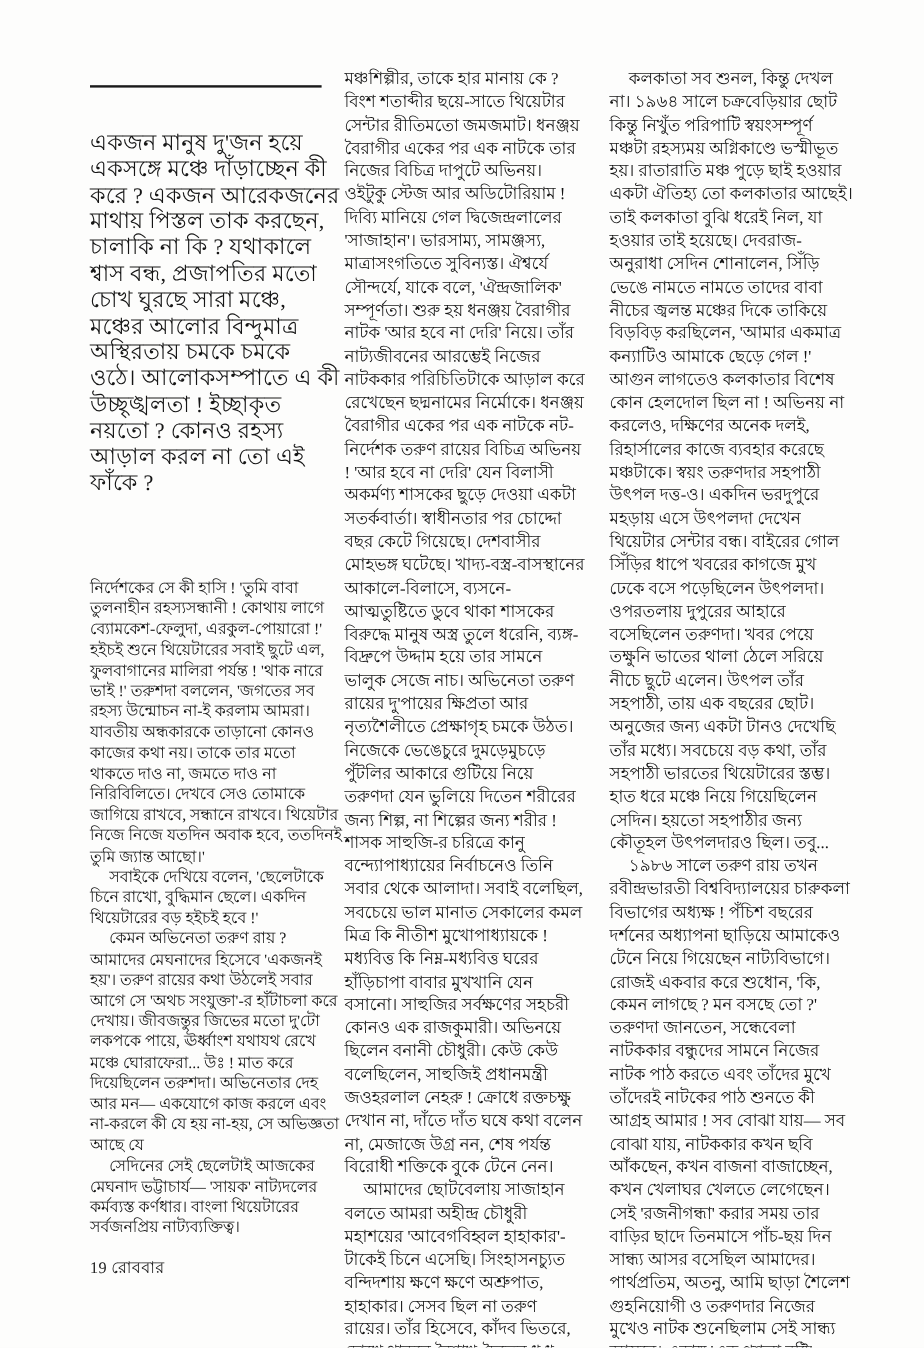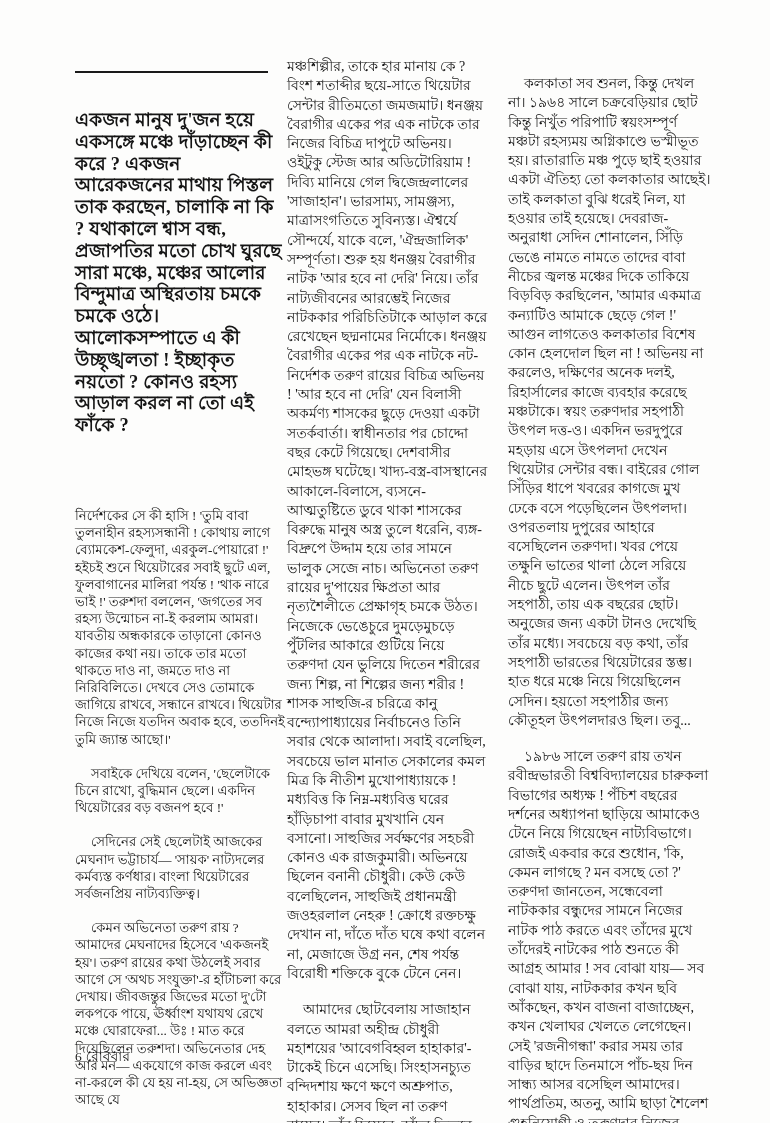--- a/index.html
+++ b/index.html
@@ -20,77 +20,77 @@
     left: 75px; top: 71px;
     width: 193px; height: 2px;
     background: #1a1a1a;
   }
   .standfirst {
     position: absolute;
     left: 75px; top: 110px;
     width: 208px;
     font-size: 18.5px;
     line-height: 21.8px;
-    font-weight: bold;
+    font-weight: normal;
     text-align: left;
     letter-spacing: 0.2px;
   }
   .col {
     position: absolute;
     text-align: left;
   }
   .col-left-body {
-    left: 75px; top: 507px;
+    left: 75px; top: 481px;
     width: 210px;
     font-size: 13.2px;
     line-height: 17.2px;
   }
   .col-middle {
     left: 287px; top: 57px;
     width: 202px;
     font-size: 14px;
     line-height: 19.3px;
   }
   .col-right {
     left: 508px; top: 57px;
     width: 203px;
     font-size: 14px;
     line-height: 19.3px;
   }
   .para { margin: 0; }
-  .para.indent { text-indent: 16px; margin-top: 17px; }
+  .para.indent { text-indent: 16px; }
   .folio {
     position: absolute;
     left: 75px; top: 1046px;
     font-size: 13.5px;
     letter-spacing: 0.3px;
     color: #1b1b1b;
   }
 </style>
 </head>
 <body>
 
 <div class="page">
 
   <div class="rule"></div>
 
   <div class="standfirst">একজন মানুষ দু'জন হয়ে একসঙ্গে মঞ্চে দাঁড়াচ্ছেন কী করে ? একজন আরেকজনের মাথায় পিস্তল তাক করছেন, চালাকি না কি ? যথাকালে শ্বাস বন্ধ, প্রজাপতির মতো চোখ ঘুরছে সারা মঞ্চে, মঞ্চের আলোর বিন্দুমাত্র অস্থিরতায় চমকে চমকে ওঠে। আলোকসম্পাতে এ কী উচ্ছৃঙ্খলতা ! ইচ্ছাকৃত নয়তো ? কোনও রহস্য আড়াল করল না তো এই ফাঁকে ?</div>
 
   <div class="col col-left-body">
       <p class="para">নির্দেশকের সে কী হাসি ! 'তুমি বাবা তুলনাহীন রহস্যসন্ধানী ! কোথায় লাগে ব্যোমকেশ-ফেলুদা, এরকুল-পোয়ারো !' হইচই শুনে থিয়েটারের সবাই ছুটে এল, ফুলবাগানের মালিরা পর্যন্ত ! 'থাক নারে ভাই !' তরুশদা বললেন, 'জগতের সব রহস্য উন্মোচন না-ই করলাম আমরা। যাবতীয় অন্ধকারকে তাড়ানো কোনও কাজের কথা নয়। তাকে তার মতো থাকতে দাও না, জমতে দাও না নিরিবিলিতে। দেখবে সেও তোমাকে জাগিয়ে রাখবে, সন্ধানে রাখবে। থিয়েটার নিজে নিজে যতদিন অবাক হবে, ততদিনই তুমি জ্যান্ত আছো।'</p>
-      <p class="para indent">সবাইকে দেখিয়ে বলেন, 'ছেলেটাকে চিনে রাখো, বুদ্ধিমান ছেলে। একদিন থিয়েটারের বড় বজনপ হবে !'</p>
+      <p class="para indent">সবাইকে দেখিয়ে বলেন, 'ছেলেটাকে চিনে রাখো, বুদ্ধিমান ছেলে। একদিন থিয়েটারের বড় হইচই হবে !'</p>
+      <p class="para indent">কেমন অভিনেতা তরুণ রায় ? আমাদের মেঘনাদের হিসেবে 'একজনই হয়'। তরুণ রায়ের কথা উঠলেই সবার আগে সে 'অথচ সংযুক্তা'-র হাঁটাচলা করে দেখায়। জীবজন্তুর জিভের মতো দু'টো লকপকে পায়ে, ঊর্ধ্বাংশ যথাযথ রেখে মঞ্চে ঘোরাফেরা... উঃ ! মাত করে দিয়েছিলেন তরুশদা। অভিনেতার দেহ আর মন— একযোগে কাজ করলে এবং না-করলে কী যে হয় না-হয়, সে অভিজ্ঞতা আছে যে</p>
       <p class="para indent">সেদিনের সেই ছেলেটাই আজকের মেঘনাদ ভট্টাচার্য— 'সায়ক' নাট্যদলের কর্মব্যস্ত কর্ণধার। বাংলা থিয়েটারের সর্বজনপ্রিয় নাট্যব্যক্তিত্ব।</p>
-      <p class="para indent">কেমন অভিনেতা তরুণ রায় ? আমাদের মেঘনাদের হিসেবে 'একজনই হয়'। তরুণ রায়ের কথা উঠলেই সবার আগে সে 'অথচ সংযুক্তা'-র হাঁটাচলা করে দেখায়। জীবজন্তুর জিভের মতো দু'টো লকপকে পায়ে, ঊর্ধ্বাংশ যথাযথ রেখে মঞ্চে ঘোরাফেরা... উঃ ! মাত করে দিয়েছিলেন তরুশদা। অভিনেতার দেহ আর মন— একযোগে কাজ করলে এবং না-করলে কী যে হয় না-হয়, সে অভিজ্ঞতা আছে যে</p>
     </div>
 
   <div class="col col-middle">
       <p class="para">মঞ্চশিল্পীর, তাকে হার মানায় কে ? বিংশ শতাব্দীর ছয়ে-সাতে থিয়েটার সেন্টার রীতিমতো জমজমাট। ধনঞ্জয় বৈরাগীর একের পর এক নাটকে তার নিজের বিচিত্র দাপুটে অভিনয়। ওইটুকু স্টেজ আর অডিটোরিয়াম ! দিব্যি মানিয়ে গেল দ্বিজেন্দ্রলালের 'সাজাহান'। ভারসাম্য, সামঞ্জস্য, মাত্রাসংগতিতে সুবিন্যস্ত। ঐশ্বর্যে সৌন্দর্যে, যাকে বলে, 'ঐন্দ্রজালিক' সম্পূর্ণতা। শুরু হয় ধনঞ্জয় বৈরাগীর নাটক 'আর হবে না দেরি' নিয়ে। তাঁর নাট্যজীবনের আরম্ভেই নিজের নাটককার পরিচিতিটাকে আড়াল করে রেখেছেন ছদ্মনামের নির্মোকে। ধনঞ্জয় বৈরাগীর একের পর এক নাটকে নট-নির্দেশক তরুণ রায়ের বিচিত্র অভিনয় ! 'আর হবে না দেরি' যেন বিলাসী অকর্মণ্য শাসকের ছুড়ে দেওয়া একটা সতর্কবার্তা। স্বাধীনতার পর চোদ্দো বছর কেটে গিয়েছে। দেশবাসীর মোহভঙ্গ ঘটেছে। খাদ্য-বস্ত্র-বাসস্থানের আকালে-বিলাসে, ব্যসনে-আত্মতুষ্টিতে ডুবে থাকা শাসকের বিরুদ্ধে মানুষ অস্ত্র তুলে ধরেনি, ব্যঙ্গ-বিদ্রুপে উদ্দাম হয়ে তার সামনে ভালুক সেজে নাচ। অভিনেতা তরুণ রায়ের দু'পায়ের ক্ষিপ্রতা আর নৃত্যশৈলীতে প্রেক্ষাগৃহ চমকে উঠত। নিজেকে ভেঙেচুরে দুমড়েমুচড়ে পুঁটলির আকারে গুটিয়ে নিয়ে তরুণদা যেন ভুলিয়ে দিতেন শরীরের জন্য শিল্প, না শিল্পের জন্য শরীর ! শাসক সাহুজি-র চরিত্রে কানু বন্দ্যোপাধ্যায়ের নির্বাচনেও তিনি সবার থেকে আলাদা। সবাই বলেছিল, সবচেয়ে ভাল মানাত সেকালের কমল মিত্র কি নীতীশ মুখোপাধ্যায়কে ! মধ্যবিত্ত কি নিম্ন-মধ্যবিত্ত ঘরের হাঁড়িচাপা বাবার মুখখানি যেন বসানো। সাহুজির সর্বক্ষণের সহচরী কোনও এক রাজকুমারী। অভিনয়ে ছিলেন বনানী চৌধুরী। কেউ কেউ বলেছিলেন, সাহুজিই প্রধানমন্ত্রী জওহরলাল নেহরু ! ক্রোধে রক্তচক্ষু দেখান না, দাঁতে দাঁত ঘষে কথা বলেন না, মেজাজে উগ্র নন, শেষ পর্যন্ত বিরোধী শক্তিকে বুকে টেনে নেন।</p>
       <p class="para indent">আমাদের ছোটবেলায় সাজাহান বলতে আমরা অহীন্দ্র চৌধুরী মহাশয়ের 'আবেগবিহ্বল হাহাকার'-টাকেই চিনে এসেছি। সিংহাসনচ্যুত বন্দিদশায় ক্ষণে ক্ষণে অশ্রুপাত, হাহাকার। সেসব ছিল না তরুণ রায়ের। তাঁর হিসেবে, কাঁদব ভিতরে, চোখে থাকবে বৈশাখ-চৈত্রের ধূ ধূ প্রান্তর। গিরিশচন্দ্র-অর্ধেন্দুশেখর মুস্তাফির সেই আবেগের দখল ও প্রকাশ নিয়ে লড়াইয়ের কাহিনি থিয়েটারের ছাত্র মাত্রই জানেন। এই একটা ব্যাপারে তিনি যেন ভাদুড়ী মশাইয়ের দল ছেড়ে অর্ধেন্দুশেখরের রীতির ভক্ত হয়ে উঠেছিলেন। দলত্যাগ আর সবার ক্ষেত্রে নীতিবিরুদ্ধ কর্ম। অবশ্যই শিল্পের ক্ষেত্রে তা নয়, দলত্যাগ শিল্পসৃজনের ক্ষেত্রে নীতি</p>
     </div>
 
   <div class="col col-right">
       <p class="para indent">কলকাতা সব শুনল, কিন্তু দেখল না। ১৯৬৪ সালে চক্রবেড়িয়ার ছোট কিন্তু নিখুঁত পরিপাটি স্বয়ংসম্পূর্ণ মঞ্চটা রহস্যময় অগ্নিকাণ্ডে ভস্মীভূত হয়। রাতারাতি মঞ্চ পুড়ে ছাই হওয়ার একটা ঐতিহ্য তো কলকাতার আছেই। তাই কলকাতা বুঝি ধরেই নিল, যা হওয়ার তাই হয়েছে। দেবরাজ-অনুরাধা সেদিন শোনালেন, সিঁড়ি ভেঙে নামতে নামতে তাদের বাবা নীচের জ্বলন্ত মঞ্চের দিকে তাকিয়ে বিড়বিড় করছিলেন, 'আমার একমাত্র কন্যাটিও আমাকে ছেড়ে গেল !' আগুন লাগতেও কলকাতার বিশেষ কোন হেলদোল ছিল না ! অভিনয় না করলেও, দক্ষিণের অনেক দলই, রিহার্সালের কাজে ব্যবহার করেছে মঞ্চটাকে। স্বয়ং তরুণদার সহপাঠী উৎপল দত্ত-ও। একদিন ভরদুপুরে মহড়ায় এসে উৎপলদা দেখেন থিয়েটার সেন্টার বন্ধ। বাইরের গোল সিঁড়ির ধাপে খবরের কাগজে মুখ ঢেকে বসে পড়েছিলেন উৎপলদা। ওপরতলায় দুপুরের আহারে বসেছিলেন তরুণদা। খবর পেয়ে তক্ষুনি ভাতের থালা ঠেলে সরিয়ে নীচে ছুটে এলেন। উৎপল তাঁর সহপাঠী, তায় এক বছরের ছোট। অনুজের জন্য একটা টানও দেখেছি তাঁর মধ্যে। সবচেয়ে বড় কথা, তাঁর সহপাঠী ভারতের থিয়েটারের স্তম্ভ। হাত ধরে মঞ্চে নিয়ে গিয়েছিলেন সেদিন। হয়তো সহপাঠীর জন্য কৌতূহল উৎপলদারও ছিল। তবু...</p>
       <p class="para indent">১৯৮৬ সালে তরুণ রায় তখন রবীন্দ্রভারতী বিশ্ববিদ্যালয়ের চারুকলা বিভাগের অধ্যক্ষ ! পঁচিশ বছরের দর্শনের অধ্যাপনা ছাড়িয়ে আমাকেও টেনে নিয়ে গিয়েছেন নাট্যবিভাগে। রোজই একবার করে শুধোন, 'কি, কেমন লাগছে ? মন বসছে তো ?' তরুণদা জানতেন, সন্ধেবেলা নাটককার বন্ধুদের সামনে নিজের নাটক পাঠ করতে এবং তাঁদের মুখে তাঁদেরই নাটকের পাঠ শুনতে কী আগ্রহ আমার ! সব বোঝা যায়— সব বোঝা যায়, নাটককার কখন ছবি আঁকছেন, কখন বাজনা বাজাচ্ছেন, কখন খেলাঘর খেলতে লেগেছেন। সেই 'রজনীগন্ধা' করার সময় তার বাড়ির ছাদে তিনমাসে পাঁচ-ছয় দিন সান্ধ্য আসর বসেছিল আমাদের। পার্থপ্রতিম, অতনু, আমি ছাড়া শৈলেশ গুহনিয়োগী ও তরুণদার নিজের মুখেও নাটক শুনেছিলাম সেই সান্ধ্য আসরে। একাঙ্ক 'এক পশলা বৃষ্টি' পড়েছিলেন তরুণদা। পার্থ পড়েছিল 'হযবরল', আমি 'পাখি', আমাদের বন্ধু অতনু তার একজোড়া রহস্য নাটক— 'যক্ষ' আর</p>
     </div>
 
-  <div class="folio">6 রোববার</div>
+  <div class="folio">19 রোববার</div>
 
 </div>
 
 </body></html>

